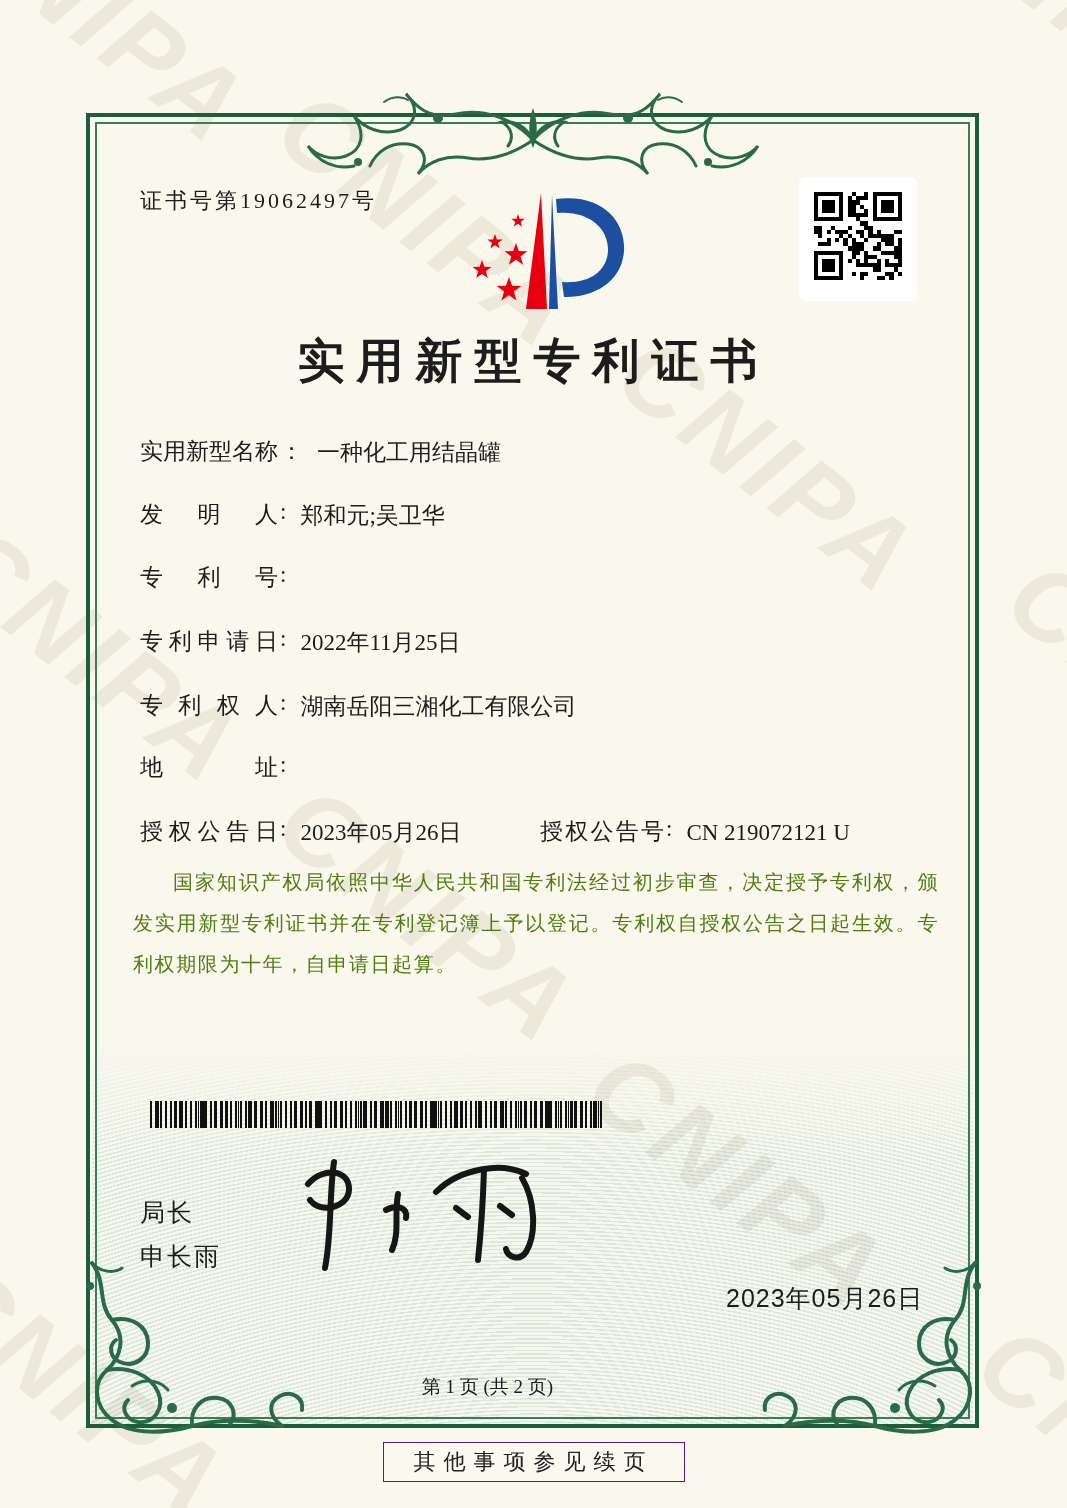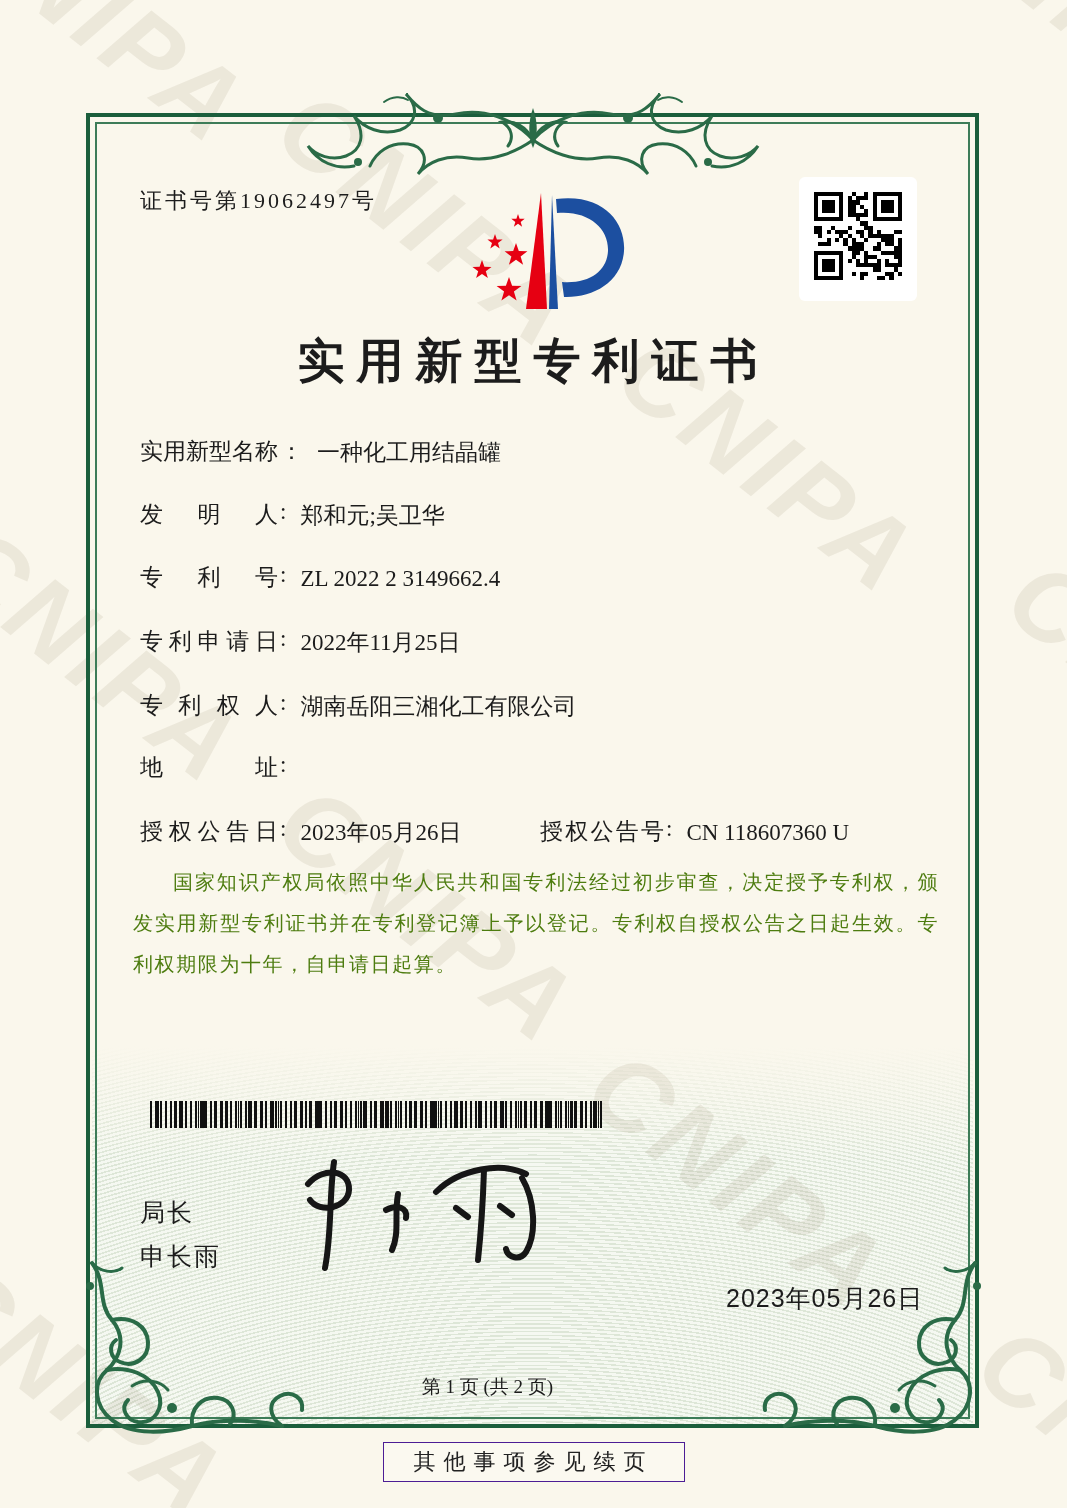--- a/index.html
+++ b/index.html
@@ -294,21 +294,20 @@
     <span class="fcolon">:</span>
     <span class="fvalue">郑和元;吴卫华</span>
 </div>
 <div class="frow" style="top:562px;">
   <span class="flabel">
       <span>专</span>
       <span>利</span>
       <span>号</span>
     </span>
     <span class="fcolon">:</span>
-    <span class="fvalue">ZL 2022 2 3149662.4</span>
 </div>
 <div class="frow" style="top:626px;">
   <span class="flabel">
       <span>专</span>
       <span>利</span>
       <span>申</span>
       <span>请</span>
       <span>日</span>
     </span>
     <span class="fcolon">:</span>
@@ -344,21 +343,21 @@
 </div>
 <div class="frow2" style="top:816px;">
   <span class="flabel">
       <span>授</span>
       <span>权</span>
       <span>公</span>
       <span>告</span>
       <span>号</span>
     </span>
     <span class="fcolon">:</span>
-    <span class="fvalue">CN 118607360 U</span>
+    <span class="fvalue">CN 219072121 U</span>
 </div>
 
 <div class="abs bodytext">
   <p>国家知识产权局依照中华人民共和国专利法经过初步审查，决定授予专利权，颁发实用新型专利证书并在专利登记簿上予以登记。专利权自授权公告之日起生效。专利权期限为十年，自申请日起算。</p>
 </div>
 
 <div class="abs barcode"></div>
 
 <div class="abs juzhang sans">局长</div>
 <div class="abs juname sans">申长雨</div>

